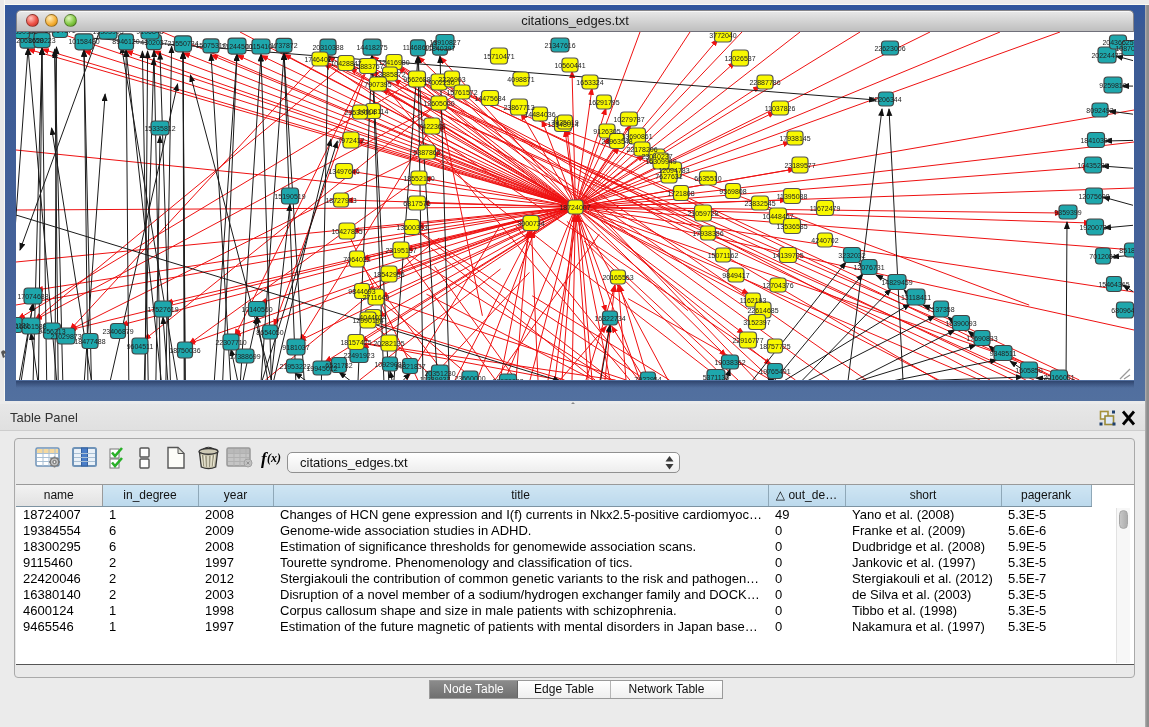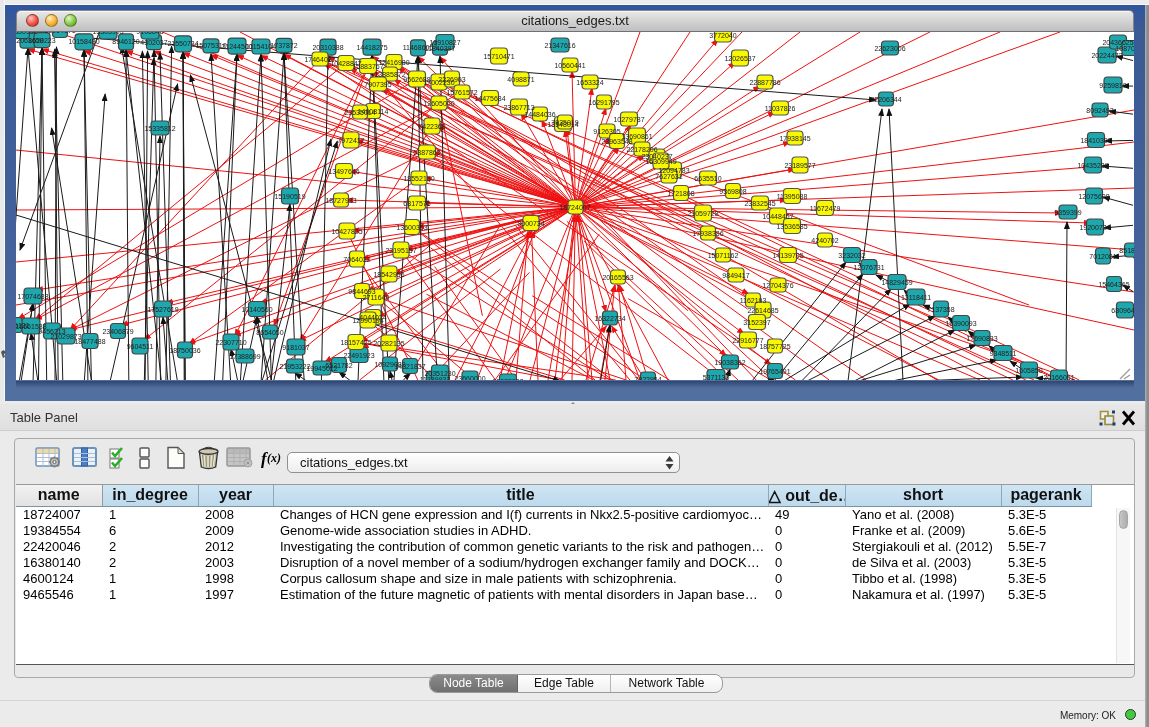--- a/index.html
+++ b/index.html
@@ -11,28 +11,28 @@
 .tl{position:absolute;top:14px;width:13px;height:13px;border-radius:50%;border:1px solid rgba(0,0,0,.35)}
 
 #bottom{position:absolute;left:0;top:401px;width:979px;height:326px;background:#ebebeb}
 #tphead{position:absolute;left:0;top:3px;width:1149px;height:27px;background:linear-gradient(#e7e7e7,#e0e0e0);border-bottom:1px solid #cdcdcd}
 #tphead .t{position:absolute;left:10px;top:6px;font-size:13px;color:#333}
 #container{position:absolute;left:14px;top:37px;width:1121px;height:240px;background:#e9e9e9;border:1px solid #a9a9a9;border-radius:4px}
 #toolbar{position:absolute;left:0;top:0;width:100%;height:46px}
 #dropdown{position:absolute;left:272px;top:13px;width:393px;height:21px;background:linear-gradient(#fff,#ededed);border:1px solid #909090;border-radius:5px;font-size:13px;color:#111;line-height:19px;padding-left:12px}
 #tablewrap{position:absolute;left:1px;top:45px;width:1118px;height:181px;background:#fff;border-top:1px solid #999;border-bottom:1px solid #555;overflow:hidden}
 table{border-collapse:collapse;table-layout:fixed;width:1103px;font-size:12px}
-th{height:21px;background:linear-gradient(#cfe5f3,#bcd9ec);border-right:1px solid #8fa8b8;border-bottom:1px solid #7d93a2;font-weight:bold;font-size:16px;color:#111;padding:0;overflow:hidden;white-space:nowrap}
+th{height:21px;background:linear-gradient(#cfe5f3,#bcd9ec);border-right:1px solid #8fa8b8;border-bottom:1px solid #7d93a2;font-weight:normal;font-size:12px;color:#111;padding:0;overflow:hidden;white-space:nowrap}
 th.c1{background:linear-gradient(#f2f2f2,#e2e2e2);border-right:1px solid #9a9a9a}
 td{height:16px;padding:0 0 0 7px;font-size:13px;color:#000;white-space:nowrap;overflow:hidden}
 .c1{width:86px}.c2{width:96px}.c3{width:75px}.c4{width:495px}.c5{width:77px}.c6{width:156px}.c7{width:90px}.c8{width:28px}
 th.c8{background:#fff;border:none}
 #vscroll{position:absolute;right:4px;top:23px;width:14px;height:155px;background:#f7f7f7;border-left:1px solid #e2e2e2}
 #vthumb{position:absolute;left:2px;top:2px;width:9px;height:19px;background:linear-gradient(90deg,#c6c6c6,#adadad);border-radius:5px;border:1px solid #a5a5a5}
-#seg{position:absolute;left:429px;top:273px;height:19px;display:flex;border:1px solid #9a9a9a;border-radius:8px;overflow:hidden;background:linear-gradient(#fff,#efefef)}
+#seg{position:absolute;left:429px;top:279px;height:19px;display:flex;border:1px solid #9a9a9a;border-radius:0;overflow:hidden;background:linear-gradient(#fff,#efefef)}
 #seg div{font-size:12px;line-height:17px;color:#111;border-right:1px solid #b5b5b5;text-align:center}
 #seg div.sel{background:linear-gradient(#8b8b8b,#6f6f6f);color:#fff;border-right:1px solid #666}
 #seg div:last-child{border-right:none}
 #status{position:absolute;left:0;top:299px;width:1149px;height:27px;border-top:1px solid #d5d5d5}
 #status .m{position:absolute;right:33px;top:9px;font-size:10px;color:#222}
 #status .dot{position:absolute;right:13px;top:8px;width:11px;height:11px;border-radius:50%;background:#3ecc3e;border:1.5px solid #333}
 #rstrip{position:absolute;left:1145px;top:5px;width:4px;height:722px;background:linear-gradient(90deg,#b5b5b5,#8d8d8d 50%)}
 .icon{position:absolute;top:9px}
 </style></head><body>
 <div id="desktop"></div>
@@ -761,28 +761,48 @@
               <td class="c7">5.3E-5</td>
               <td class="c8"></td>
             </tr>
 <tr>
               <td class="c1">19384554</td>
               <td class="c2">6</td>
               <td class="c3">2009</td>
               <td class="c4">Genome-wide association studies in ADHD.</td>
               <td class="c5">0</td>
               <td class="c6">Franke et al. (2009)</td>
-              <td class="c7">5.6E-5</td>
+              <td class="c7">5.6E-6</td>
+              <td class="c8"></td>
+            </tr>
+<tr>
+              <td class="c1">18300295</td>
+              <td class="c2">6</td>
+              <td class="c3">2008</td>
+              <td class="c4">Estimation of significance thresholds for genomewide association scans.</td>
+              <td class="c5">0</td>
+              <td class="c6">Dudbridge et al. (2008)</td>
+              <td class="c7">5.9E-5</td>
+              <td class="c8"></td>
+            </tr>
+<tr>
+              <td class="c1">9115460</td>
+              <td class="c2">2</td>
+              <td class="c3">1997</td>
+              <td class="c4">Tourette syndrome. Phenomenology and classification of tics.</td>
+              <td class="c5">0</td>
+              <td class="c6">Jankovic et al. (1997)</td>
+              <td class="c7">5.3E-5</td>
               <td class="c8"></td>
             </tr>
 <tr>
               <td class="c1">22420046</td>
               <td class="c2">2</td>
               <td class="c3">2012</td>
-              <td class="c4">Investigating the contribution of common genetic variants to the risk and pathogen…</td>
+              <td class="c4">Stergiakouli the contribution of common genetic variants to the risk and pathogen…</td>
               <td class="c5">0</td>
               <td class="c6">Stergiakouli et al. (2012)</td>
               <td class="c7">5.5E-7</td>
               <td class="c8"></td>
             </tr>
 <tr>
               <td class="c1">16380140</td>
               <td class="c2">2</td>
               <td class="c3">2003</td>
               <td class="c4">Disruption of a novel member of a sodium/hydrogen exchanger family and DOCK…</td>
@@ -816,17 +836,13 @@
       <div id="vscroll">
           <div id="vthumb"></div>
         </div>
     </div>
   </div>
   <div id="seg">
       <div class="sel" style="width:88px">Node Table</div>
       <div style="width:93px">Edge Table</div>
       <div style="width:111px">Network Table</div>
     </div>
-  <div id="status">
-      <span class="m">Memory: OK</span>
-      <span class="dot"></span>
-    </div>
 </div>
 <div id="rstrip"></div>
 </body></html>

